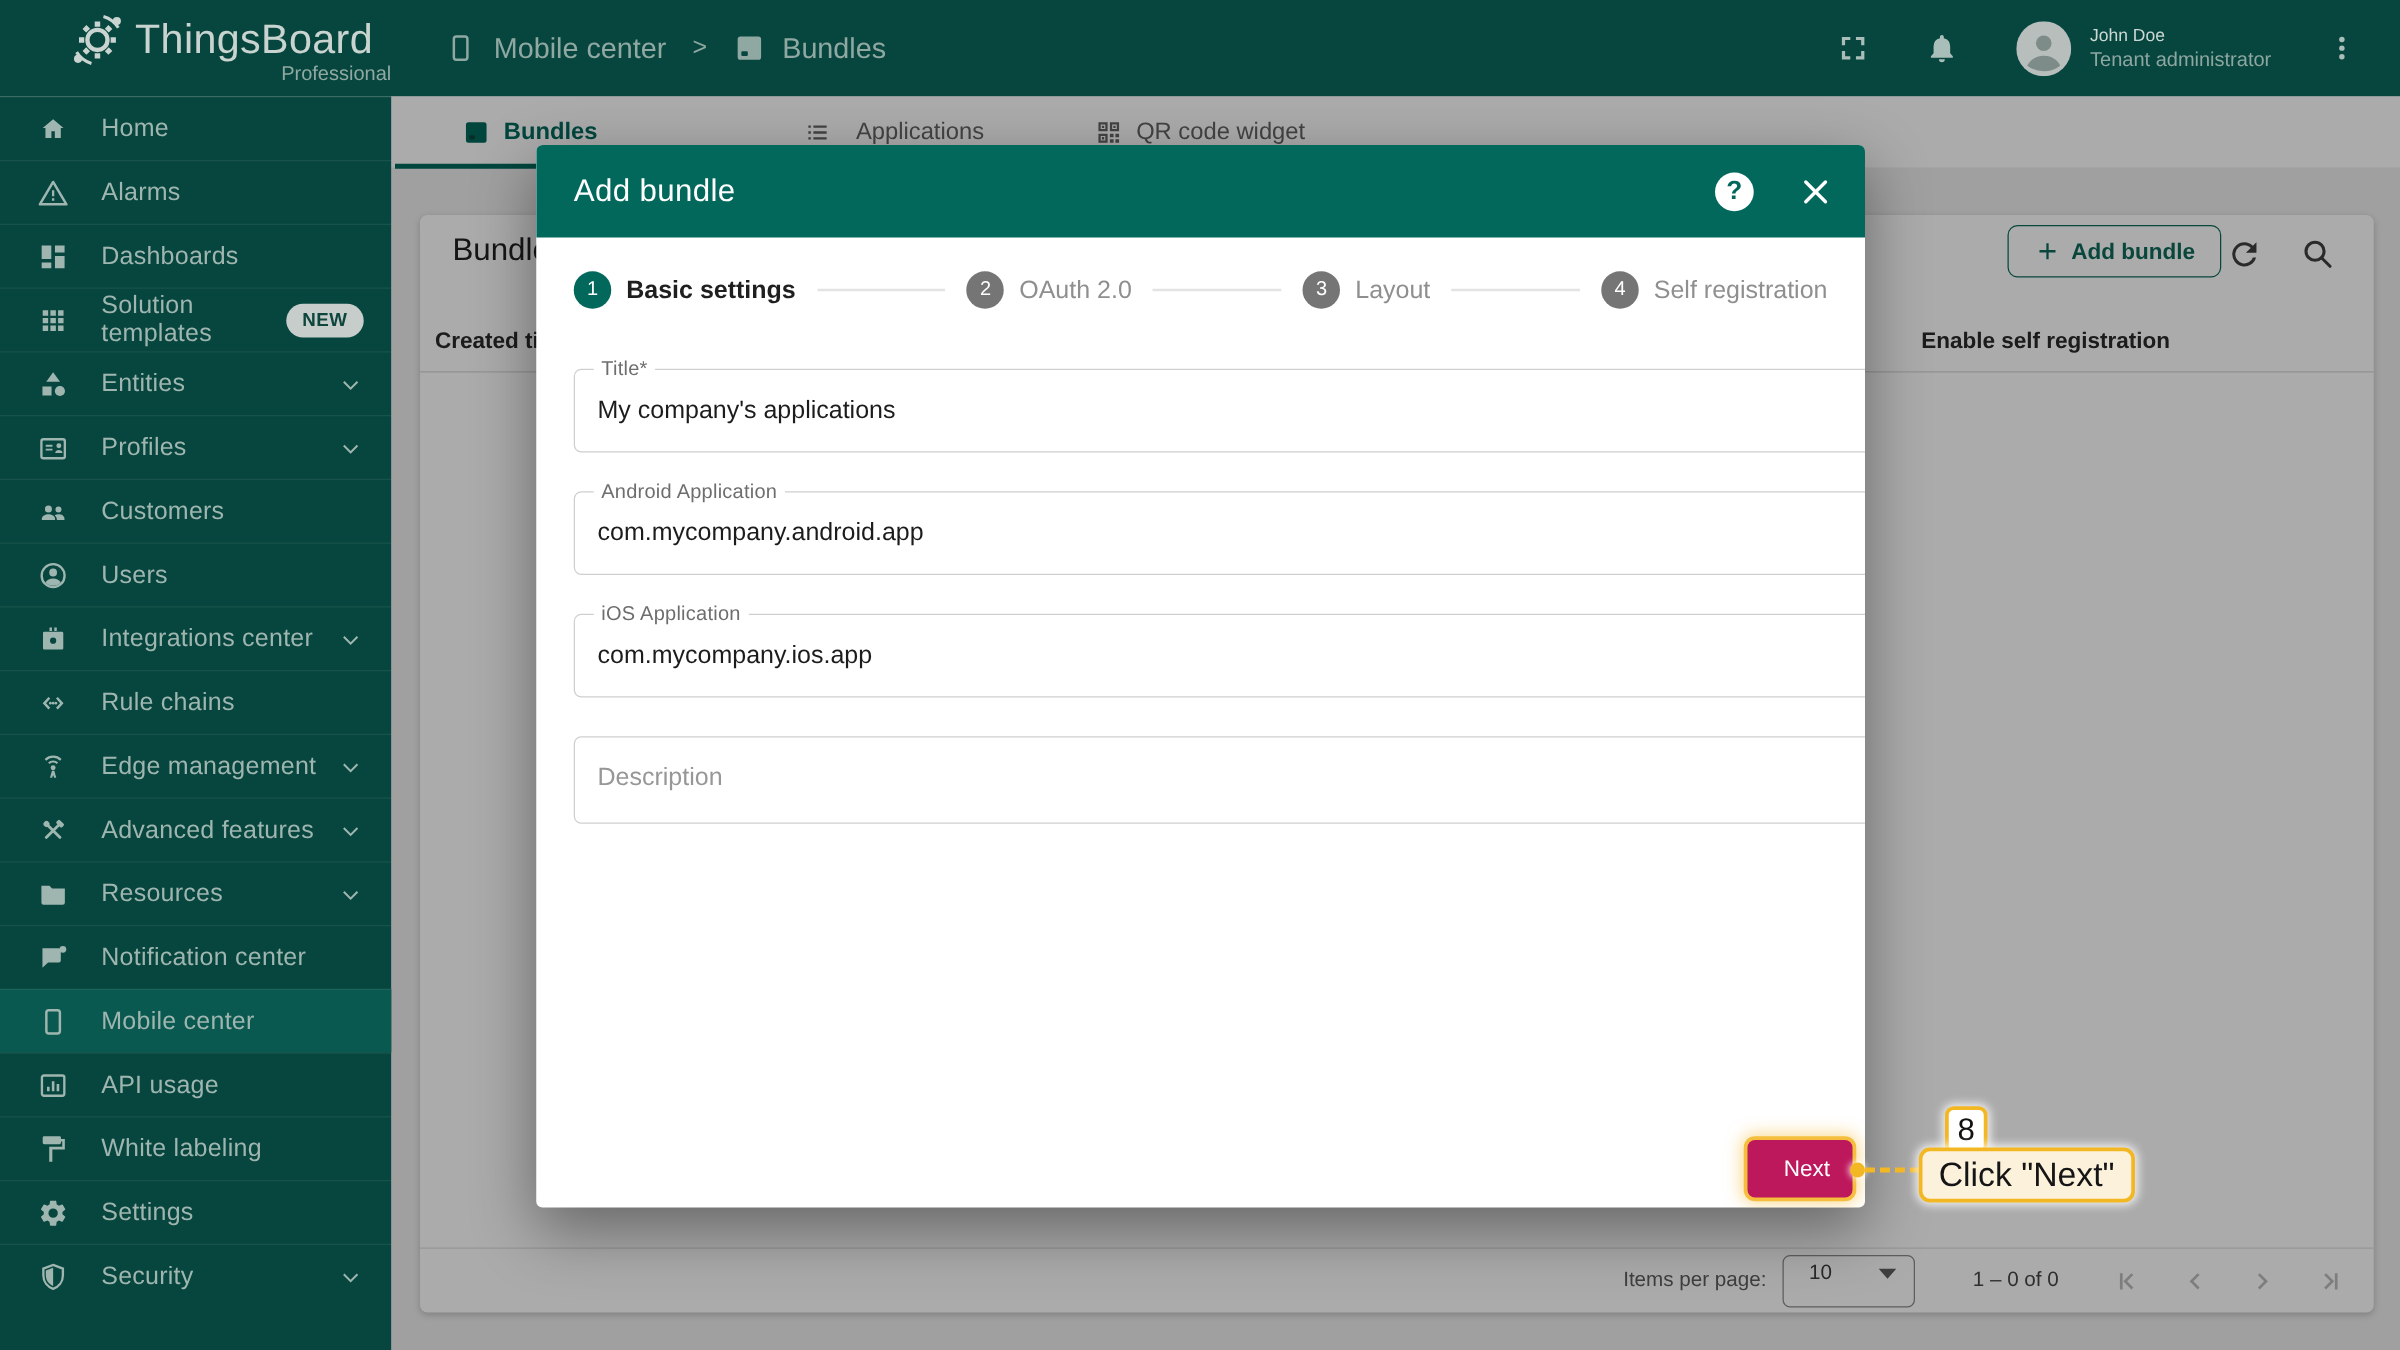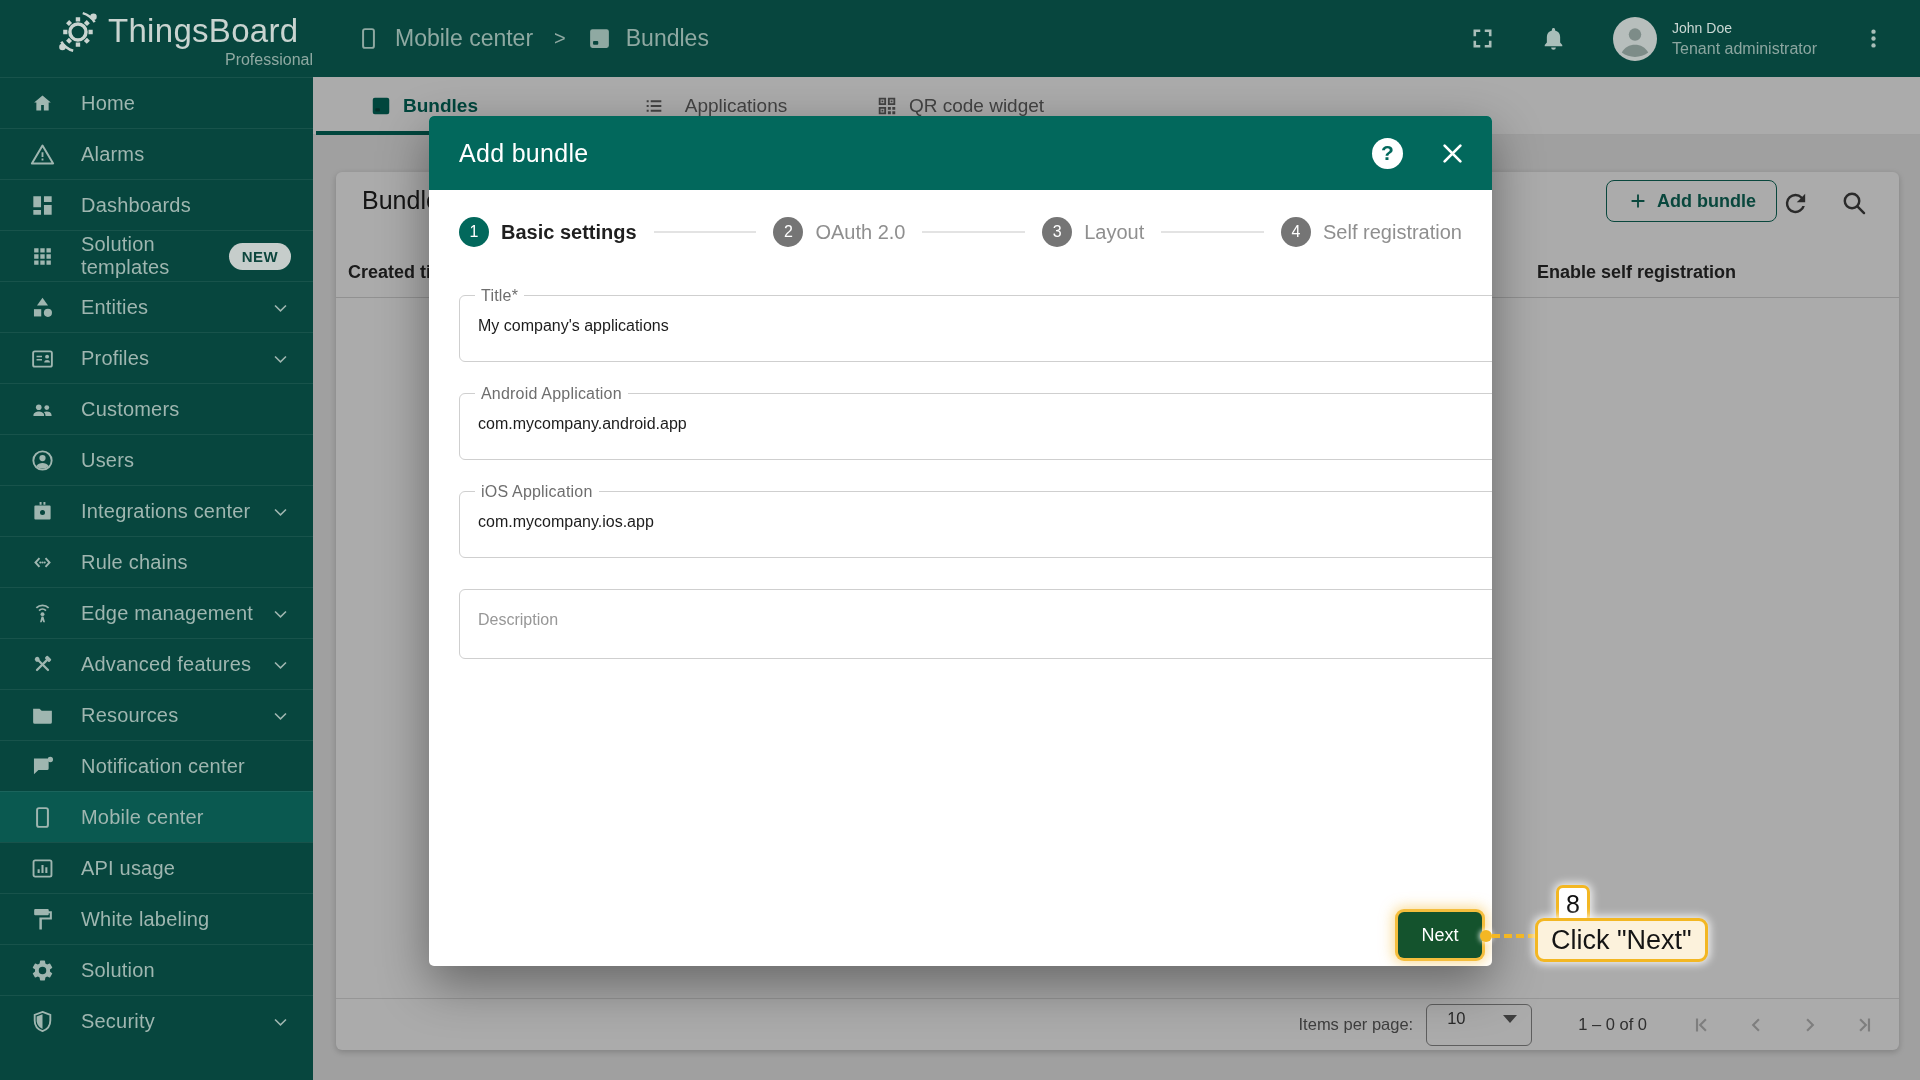--- a/index.html
+++ b/index.html
@@ -64,25 +64,25 @@
   #dlg-body { position:relative; height:776px; }
   #stepper { display:flex; align-items:center; padding:27px 30px 0 30px; }
   .step { display:flex; align-items:center; gap:12px; cursor:pointer; }
   .snum { width:30px; height:30px; border-radius:50%; background:#757575; color:#fff; font-size:16px; display:flex; align-items:center; justify-content:center; }
   .step.active .snum { background:#02685C; }
   .slabel { font-size:20px; color:#8F8F8F; }
   .step.active .slabel { color:#1F1F1F; font-weight:600; }
   .sline { flex:1; height:1.5px; background:#E3E3E3; margin:0 17px; }
   .fld { position:absolute; left:30px; width:1113px; height:67px; border:1px solid #CFCFCF; border-radius:6px; cursor:text; }
   .fld .lbl { position:absolute; top:-9px; left:15px; background:#fff; padding:0 6px; font-size:16px; color:#6E6E6E; letter-spacing:0.2px; }
-  .fld .val { position:absolute; left:18px; top:21px; font-size:16px; color:#1C1C1C; }
+  .fld .val { position:absolute; left:18px; top:21px; font-size:20px; color:#1C1C1C; }
   .fld .val.ph { color:#979797; }
   .fld .clear { position:absolute; right:16px; top:21px; color:#383838; cursor:pointer; }
   .fld .resize { position:absolute; right:5px; bottom:4px; color:#9A9A9A; }
-  #next-btn { position:absolute; right:10px; bottom:8px; height:46px; min-width:84px; padding:0 18px; background:#14532d; color:#fff; border:none; border-radius:6px; font-size:18px; font-weight:500; font-family:inherit; cursor:pointer; box-shadow:0 0 0 3px #F5BE3D, 0 0 13px 5px rgba(245,190,61,0.55); }
+  #next-btn { position:absolute; right:10px; bottom:8px; height:46px; min-width:84px; padding:0 18px; background:#be185d; color:#fff; border:none; border-radius:6px; font-size:18px; font-weight:500; font-family:inherit; cursor:pointer; box-shadow:0 0 0 3px #F5BE3D, 0 0 13px 5px rgba(245,190,61,0.55);text-align:right; }
 
   
   .anno { z-index:200; }
   #anno-dot { position:absolute; left:1480px; top:930px; width:12px; height:12px; border-radius:50%; background:#F3B723; box-shadow:0 0 5px 1px rgba(255,255,255,0.8); }
   #anno-line { position:absolute; left:1492px; top:934px; width:44px; border-top:4px dashed #F3B723; }
   #anno-badge { position:absolute; left:1556px; top:885px; width:34px; height:38px; background:#fff; border:3px solid #F3B723; border-radius:7px; display:flex; align-items:center; justify-content:center; font-size:25px; color:#111; box-shadow:0 0 8px 2px rgba(255,255,255,0.85); }
   #anno-label { position:absolute; left:1535px; top:918px; height:44px; padding:0 13px; background:#FCF2DC; border:3px solid #F3B723; border-radius:9px; display:flex; align-items:center; font-size:27px; color:#151515; box-shadow:0 0 8px 2px rgba(255,255,255,0.85); white-space:nowrap; }
 </style>
 </head>
 <body>
@@ -359,21 +359,21 @@
           </svg>
         </span>
         <span class="nlabel">White labeling</span>
       </div>
       <div class="navitem">
         <span>
           <svg viewBox="0 0 24 24" width="25" height="25" fill="currentColor">
             <path d="M19.14 12.94c.04-.3.06-.61.06-.94s-.02-.64-.07-.94l2.03-1.58a.49.49 0 0 0 .12-.61l-1.92-3.32a.49.49 0 0 0-.59-.22l-2.39.96a7.3 7.3 0 0 0-1.62-.94l-.36-2.54a.48.48 0 0 0-.48-.41h-3.84a.48.48 0 0 0-.47.41l-.36 2.54c-.59.24-1.13.57-1.62.94l-2.39-.96a.49.49 0 0 0-.59.22L2.74 8.87c-.12.21-.08.47.12.61l2.03 1.58c-.05.3-.09.63-.09.94s.02.64.07.94l-2.03 1.58a.49.49 0 0 0-.12.61l1.92 3.32c.12.22.37.29.59.22l2.39-.96c.5.38 1.03.7 1.62.94l.36 2.54c.05.24.24.41.48.41h3.84c.24 0 .44-.17.47-.41l.36-2.54c.59-.24 1.13-.56 1.62-.94l2.39.96c.22.08.47 0 .59-.22l1.92-3.32a.49.49 0 0 0-.12-.61ZM12 15.6a3.6 3.6 0 1 1 0-7.2 3.6 3.6 0 0 1 0 7.2Z"></path>
           </svg>
         </span>
-        <span class="nlabel">Solution</span>
+        <span class="nlabel">Settings</span>
       </div>
       <div class="navitem">
         <span>
           <svg viewBox="0 0 24 24" width="25" height="25" fill="currentColor">
             <path d="M12 2.8l7.5 2.8V11c0 4.9-3.2 8.7-7.5 10.2C7.7 19.7 4.5 15.9 4.5 11V5.6Z" fill="none" stroke="currentColor" stroke-width="1.8"></path>
             <path d="M12 5v14.1c-3.1-1.4-5.6-4.4-5.6-8.1V7.1Z"></path>
           </svg>
         </span>
         <span class="nlabel">Security</span>
         <span class="chev">

